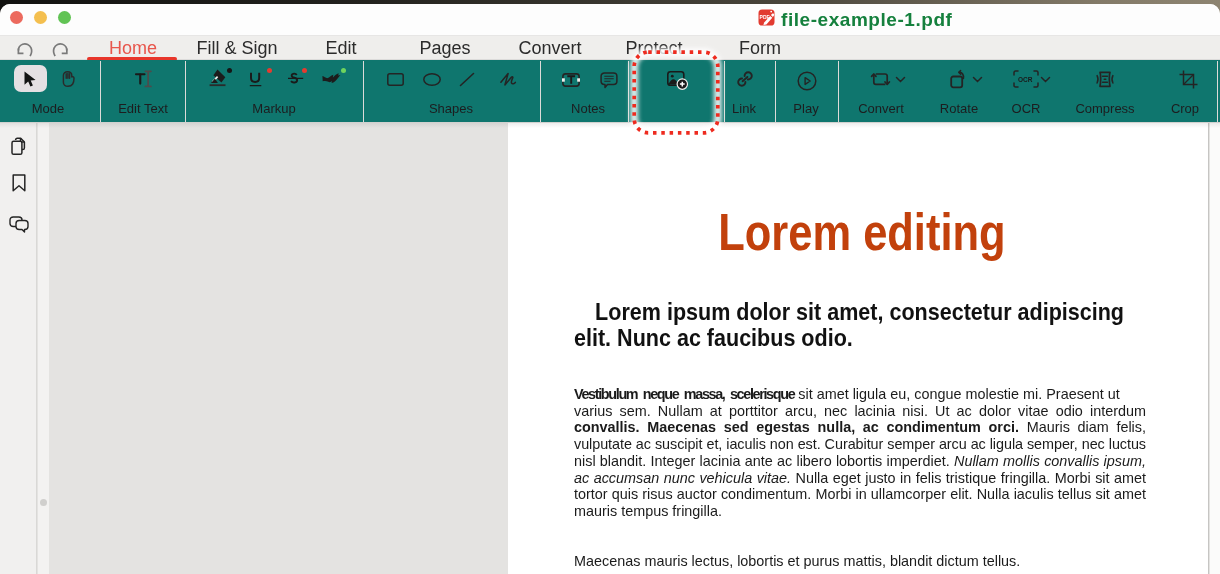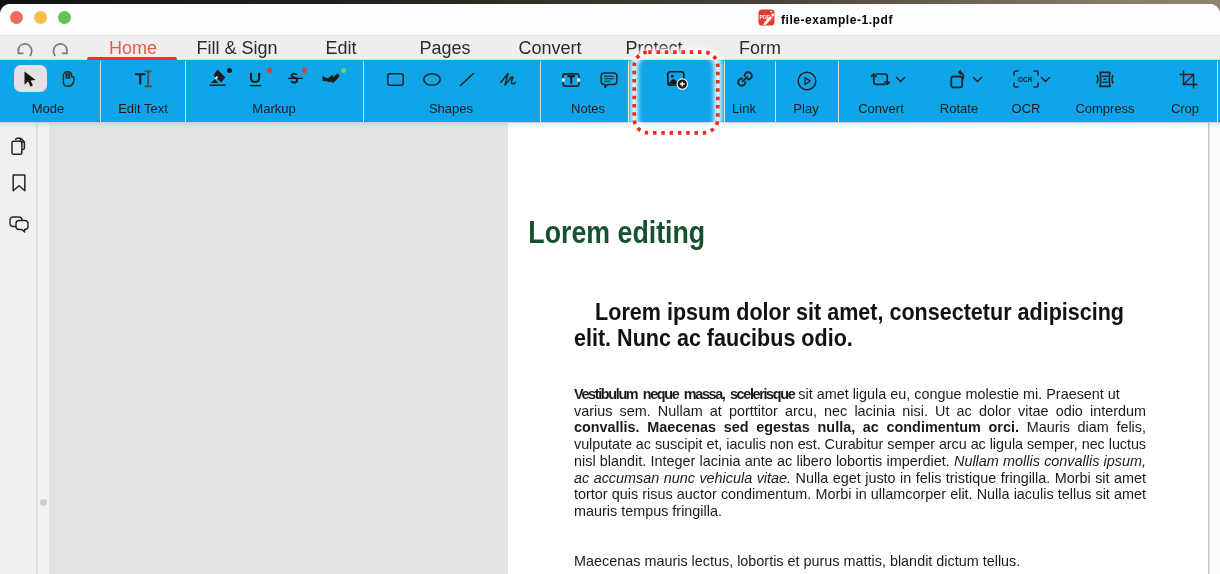--- a/index.html
+++ b/index.html
@@ -4,38 +4,38 @@
 <style>
   * { margin:0; padding:0; box-sizing:border-box; }
   html,body { width:1220px; height:574px; overflow:hidden; }
   body { font-family:"Liberation Sans", sans-serif; position:relative;
          background:linear-gradient(90deg,#121210 0%,#23221e 30%,#4a463c 65%,#837a68 90%,#8d8471 100%); }
   .abs { position:absolute; }
   .win { position:absolute; left:0; top:4px; width:1220px; height:570px;
          border-radius:10px 10px 0 0; background:#efeeec; overflow:hidden; }
   .titlebar { position:absolute; left:0; top:0; width:100%; height:31px; background:#fdfdfd; }
   .tl { position:absolute; top:6.5px; width:13px; height:13px; border-radius:50%; }
-  .titletext { position:absolute; top:5px; left:781px; line-height:22px; font-size:12px; letter-spacing:0.55px; font-weight:bold; color:#000000; }
+  .titletext { position:absolute; top:5px; left:781px; line-height:22px; font-size:19px; letter-spacing:0.55px; font-weight:bold; color:#15803d; }
   .tabbar { position:absolute; left:0; top:31px; width:100%; height:25px; background:#efeeec;
             border-top:1px solid #e7e6e5; border-bottom:1px solid #dcdbda; }
   .tab { position:absolute; top:0px; line-height:24px; transform:translateX(-50%); font-size:18px; color:#2b2b2b; }
   .homeline { position:absolute; left:86.7px; top:21.3px; width:90px; height:3.5px; border-radius:2px; background:#e8362b; }
-  .toolbar { position:absolute; left:0; top:56px; width:100%; height:63px; background:#0ea5e9;
+  .toolbar { position:absolute; left:0; top:56px; width:100%; height:63px; background:#0f766e;
              border-bottom:1.5px solid #d2d1cf; }
   .tdiv { position:absolute; top:1px; width:1px; height:61px; background:#dcdbd9; }
   .tlabel { position:absolute; top:41px; line-height:16px; transform:translateX(-50%); font-size:13px; color:#1d1d1f; white-space:nowrap; }
   .content { position:absolute; left:0; top:119px; width:1220px; height:451px; background:#e4e3e1; }
   .sidebar { position:absolute; left:0; top:0; width:37px; height:100%; background:#f1f0ef; border-right:1px solid #d9d8d6; }
   .gutter { position:absolute; left:38px; top:0; width:11px; height:100%; background:#f3f2f1; }
   .page { position:absolute; left:508px; top:0px; width:701px; height:451px; background:#ffffff;
           border-right:1.5px solid #c6c5c3; }
   .scrollgut { position:absolute; left:1209.5px; top:0; width:10.5px; height:100%; background:#fbfbfa; }
   .dot { position:absolute; left:39.5px; top:376px; width:7px; height:7px; border-radius:50%; background:#d0cfcd; }
-  .ptitle { position:absolute; left:3px; top:86.7px; width:701px; text-align:left;
-            font-size:32px; font-weight:bold; color:#14532d; line-height:44px; }
+  .ptitle { position:absolute; left:3px; top:86.7px; width:701px; text-align:center;
+            font-size:52px; font-weight:bold; color:#c2410c; line-height:44px; }
   .ptitle span { display:inline-block; transform:scaleX(0.836); transform-origin:50% 50%; white-space:nowrap; }
   .phead { position:absolute; left:66px; top:176.2px; width:656px; font-size:24.5px; font-weight:bold;
            color:#111; line-height:26px; text-indent:24px; transform:scaleX(0.879); transform-origin:0 50%; }
   .pbody { position:absolute; left:66px; width:572px; font-size:14.4px; color:#1b1b1b; }
   .jline { text-align:justify; text-align-last:justify; height:16.75px; }
   .nline { height:16.75px; }
   svg.icon { position:absolute; overflow:visible; }
 </style>
 </head>
 <body>

